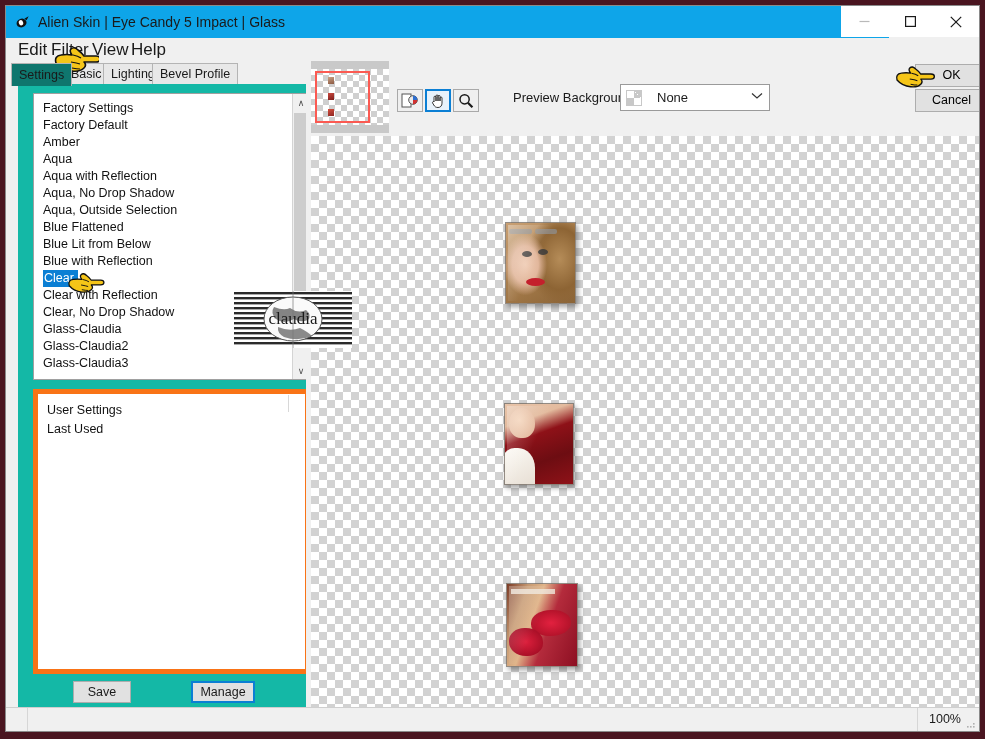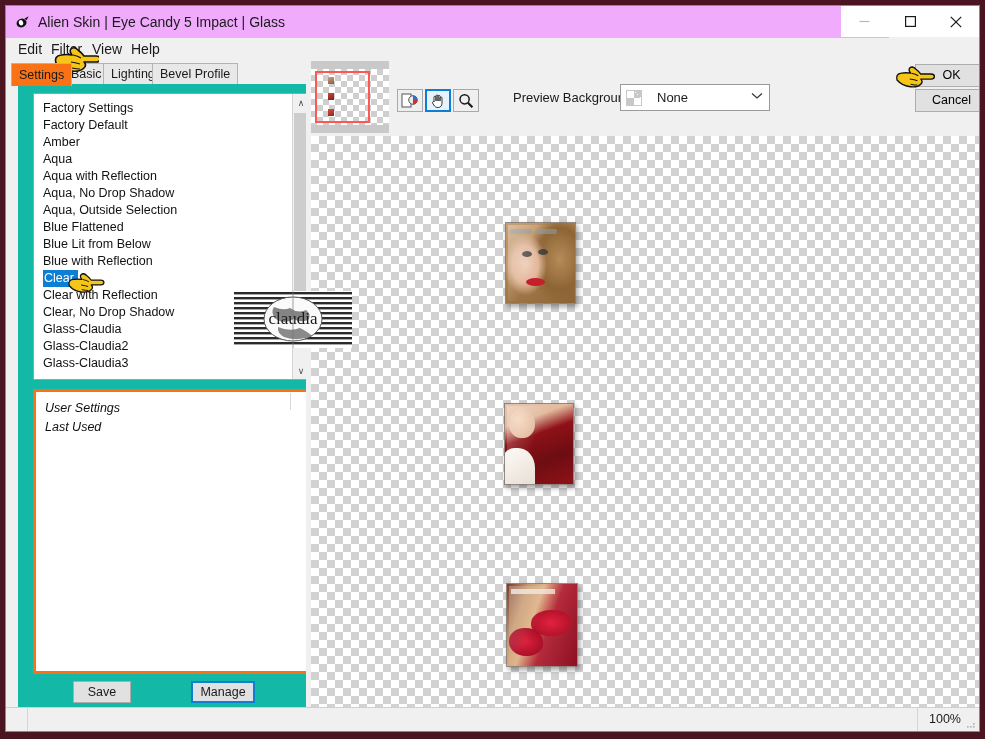--- a/index.html
+++ b/index.html
@@ -15,21 +15,21 @@
   }
   
   .frame{
     position:absolute;left:5px;top:5px;width:975px;height:727px;
     background:#f0f0f0;border:1px solid #8a8a8a;box-sizing:border-box;
     overflow:hidden;
   }
   
   .titlebar{
     position:absolute;left:0;top:0;width:883px;height:32px;
-    background:#f0abfc;
+    background:#0ea5e9;
   }
   .app-icon{
     position:absolute;left:9px;top:9px;width:15px;height:15px;
   }
   .title-text{
     position:absolute;left:32px;top:8px;
     font-size:14px;color:#1a1a1a;white-space:nowrap;
   }
   .wbtn{
     position:absolute;top:0;width:46px;height:31px;
@@ -39,38 +39,38 @@
   #btn-min{left:835px;}
   #btn-max{left:881px;}
   #btn-close{left:927px;}
   
   .menubar{
     position:absolute;left:0;top:32px;width:973px;height:23px;
     background:#f0f0f0;
   }
   .menu-item{
     position:absolute;top:3px;height:17px;padding:0 6px;
-    font-size:14px;color:#1a1a1a;line-height:17px;cursor:default;
+    font-size:17px;color:#1a1a1a;line-height:17px;cursor:default;
   }
   #menu-edit{left:6px;}
   #menu-filter{left:39px;}
   #menu-view{left:80px;}
   #menu-help{left:119px;}
   
   .tabstrip{
     position:absolute;left:0;top:57px;width:300px;height:22px;
   }
   .tab{
     position:absolute;top:0;height:21px;line-height:21px;
     padding:0 7px;font-size:12.5px;color:#1a1a1a;
     border:1px solid #b4b4b4;border-bottom:none;
     background:#e8e8e8;box-sizing:border-box;cursor:default;
   }
   .tab.active{
-    background:#f97316;border-color:#b4b4b4;top:0;height:23px;
+    background:#0f766e;border-color:#b4b4b4;top:0;height:23px;
     line-height:22px;z-index:3;
   }
   #tab-settings{left:5px;}
   #tab-basic{left:57px;}
   #tab-lighting{left:97px;}
   #tab-bevel{left:146px;}
   
   .left-panel{
     position:absolute;left:0;top:78px;width:300px;height:631px;
     background:#14b8a6;border-right:1px solid #c2c2c2;
@@ -102,21 +102,21 @@
     background:#f0f0f0;font-size:9px;color:#505050;
   }
   .lscroll .arw.up{top:0;}
   .lscroll .arw.dn{bottom:0;}
   .lscroll .thumb{
     position:absolute;left:1px;top:19px;width:14px;height:213px;
     background:#cdcdcd;
   }
   .user-list{
     position:absolute;left:15px;top:305px;width:277px;height:285px;
-    background:#ffffff;border:3px solid #f97316;box-sizing:border-box;font-style:italic;
+    background:#ffffff;border:5px solid #f97316;box-sizing:border-box;
   }
   .user-item{
     height:19px;line-height:19px;padding-left:9px;
     font-size:12.5px;color:#111;cursor:default;
   }
   .user-scroll-line{
     position:absolute;right:16px;top:1px;width:1px;height:17px;
     background:#d8d8d8;
   }
   .btn{

